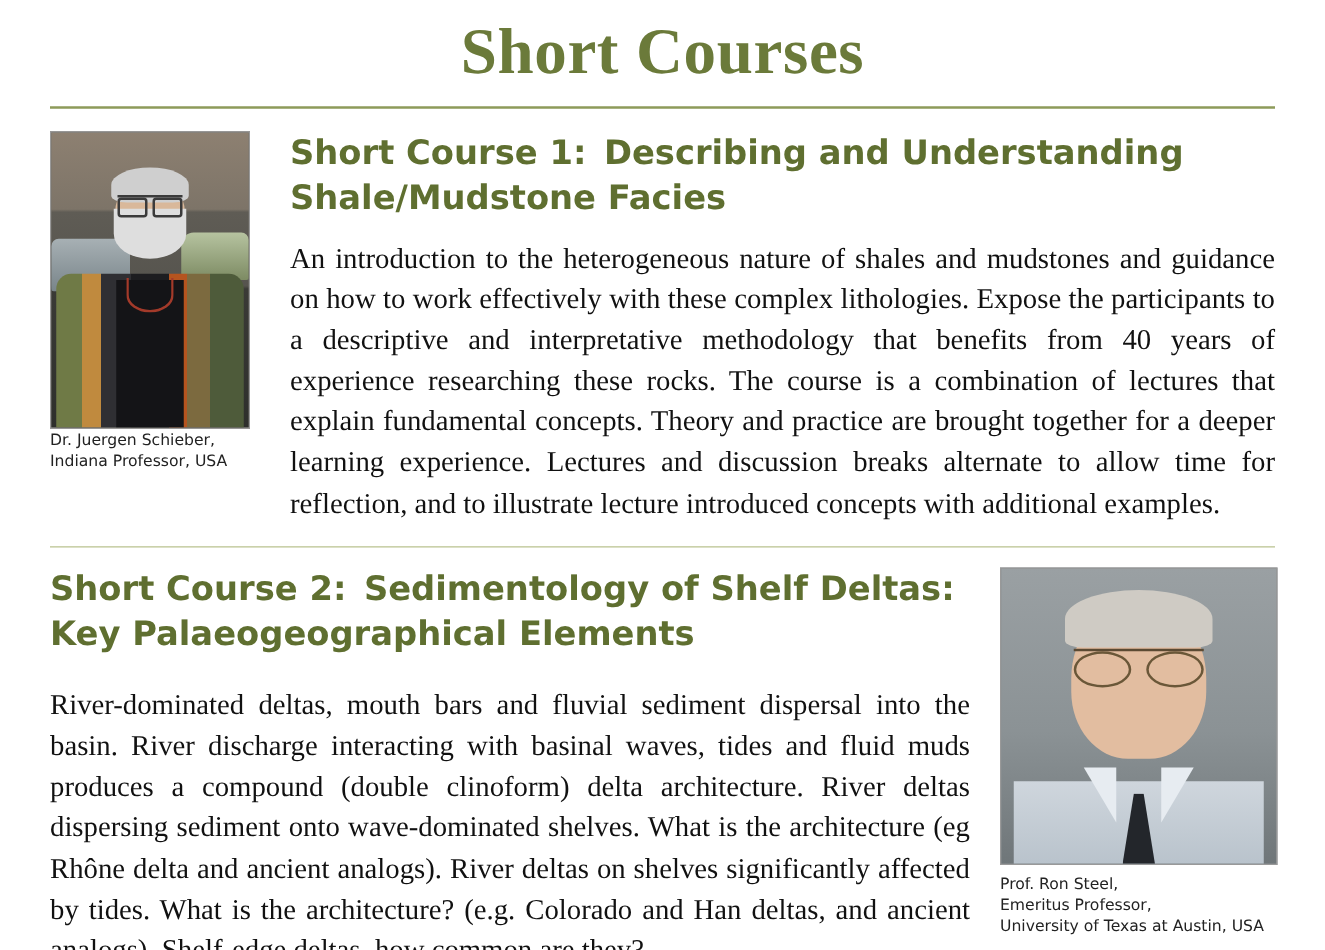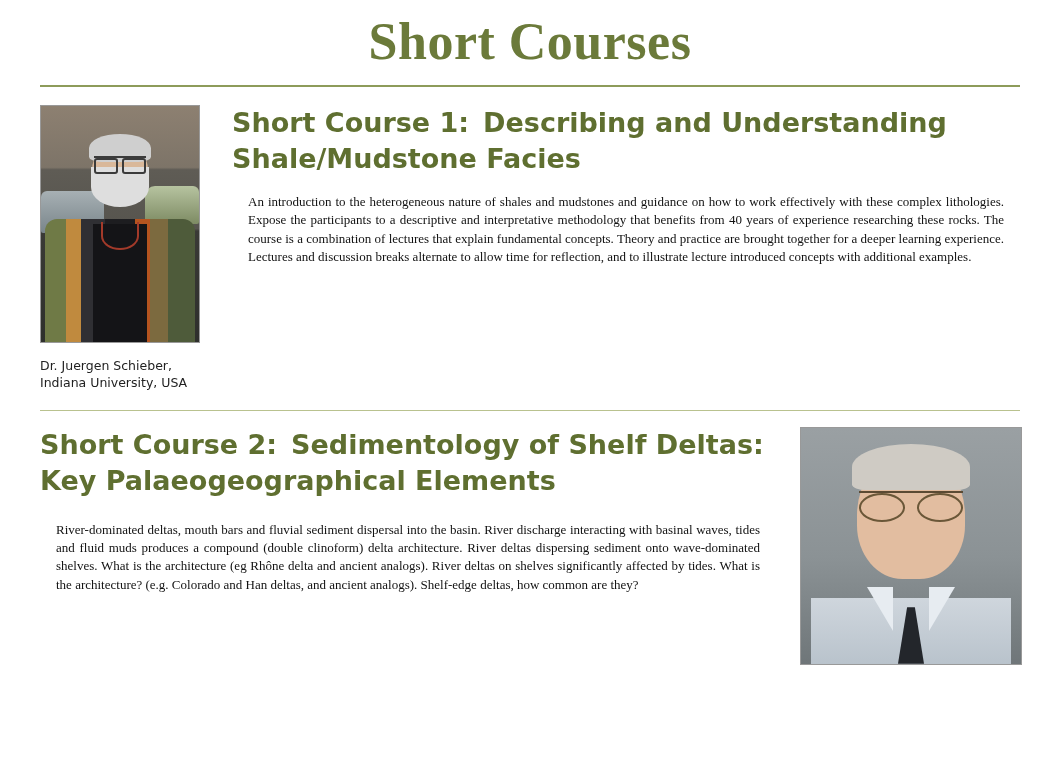--- a/index.html
+++ b/index.html
@@ -55,21 +55,21 @@
     border: 1px solid #999;
     position: relative;
     overflow: hidden;
     background: #6c6a63;
   }
   .caption {
     font-family: "DejaVu Sans", sans-serif;
     font-size: 12.5px;
     line-height: 1.35;
     color: #222;
-    margin-top: 15px;
+    margin-top: 1px;
   }
   .course-body {
     flex: 1 1 auto;
     padding-left: 12px;
   }
   .course-heading {
     font-family: "DejaVu Sans", sans-serif;
     font-size: 27px;
     font-weight: bold;
     color: #5f6f30;
@@ -78,25 +78,25 @@
   }
   .course-heading .num {
     white-space: nowrap;
   }
   .course-heading .gap {
     display: inline-block;
     width: 14px;
   }
   .course-text {
     font-family: "Liberation Serif", serif;
-    font-size: 13px;
+    font-size: 23px;
     line-height: 1.42;
     text-align: justify;
     color: #111;
-    margin: 16px;
+    margin: 0;
   }
 
   
   .course2 {
     display: flex;
     align-items: flex-start;
     padding: 16px 40px 0 40px;
   }
   .course2 .course-body {
     flex: 1 1 auto;
@@ -262,21 +262,21 @@
         <div class="p1-coat"></div>
         <div class="p1-shirt"></div>
         <div class="p1-necklace"></div>
         <div class="p1-head"></div>
         <div class="p1-beard"></div>
         <div class="p1-hair"></div>
         <div class="p1-glasses"></div>
       </div>
       <div class="caption">
         <div>Dr. Juergen Schieber,</div>
-        <div>Indiana University, USA</div>
+        <div>Indiana Professor, USA</div>
       </div>
     </div>
 
     <div class="course-body">
       <h2 class="course-heading">
         <span class="num">Short Course 1:</span><span class="gap"></span><span>Describing and Understanding Shale/Mudstone Facies</span>
       </h2>
       <p class="course-text">An introduction to the heterogeneous nature of shales and mudstones and guidance on how to work effectively with these complex lithologies.  Expose the participants to a descriptive and interpretative methodology that benefits from 40 years of experience researching these rocks. The course is a combination of lectures that explain fundamental concepts. Theory and practice are brought together for a deeper learning experience.  Lectures and discussion breaks alternate to allow time for reflection, and to illustrate lecture introduced concepts with additional examples.</p>
     </div>
 
@@ -297,17 +297,22 @@
       <div class="portrait2">
         <div class="p2-bg"></div>
         <div class="p2-shirt"></div>
         <div class="p2-collar-l"></div>
         <div class="p2-collar-r"></div>
         <div class="p2-tie"></div>
         <div class="p2-head"></div>
         <div class="p2-hair"></div>
         <div class="p2-glasses"></div>
       </div>
+      <div class="caption-right">
+        <div>Prof. Ron Steel,</div>
+        <div>Emeritus Professor,</div>
+        <div>University of Texas at Austin, USA</div>
+      </div>
     </div>
 
   </section>
 
 </div>
 
 </body></html>

